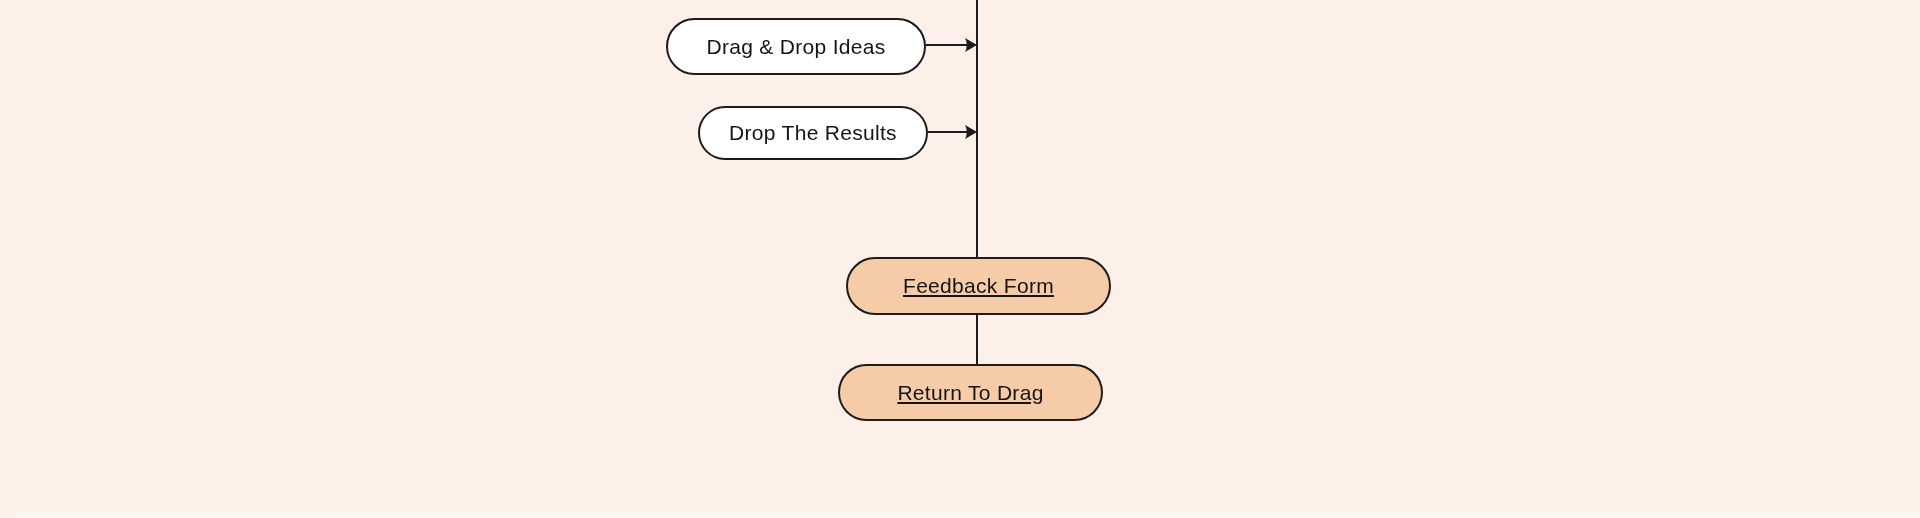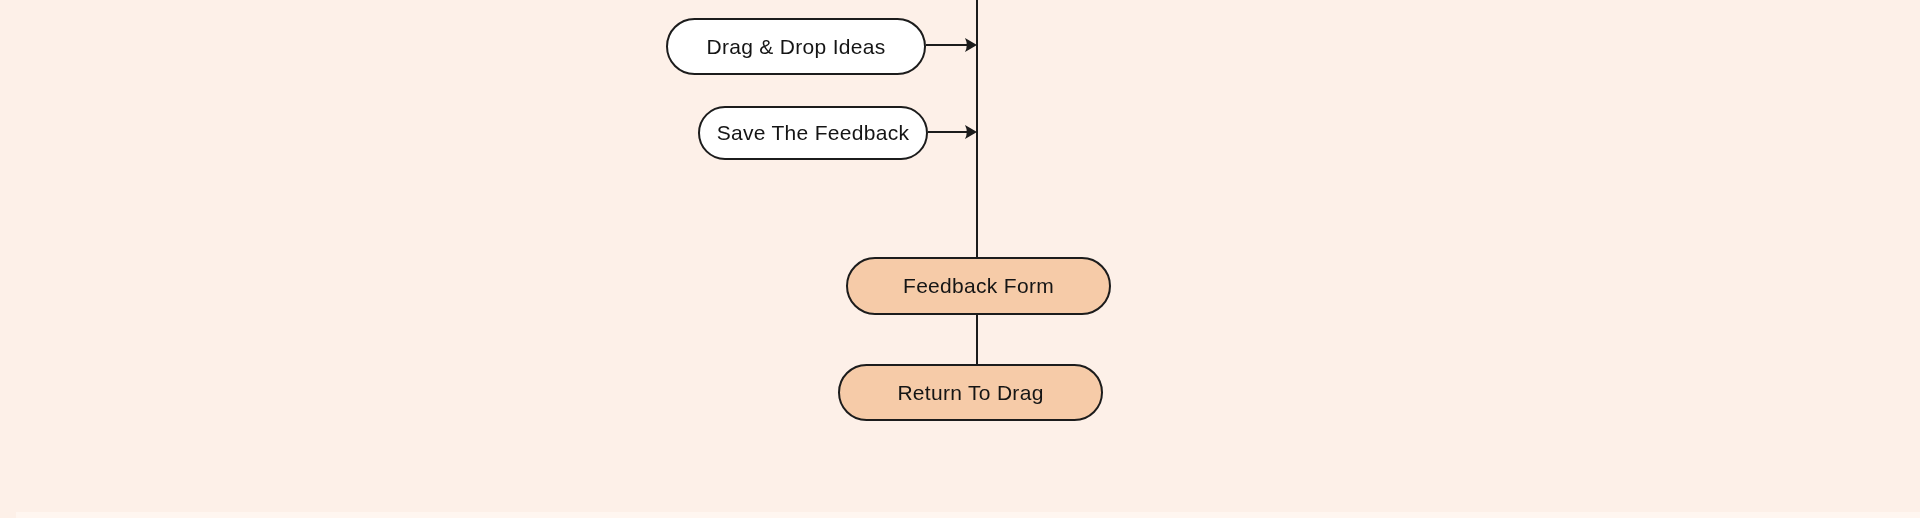--- a/index.html
+++ b/index.html
@@ -29,21 +29,21 @@
     align-items: center;
     justify-content: center;
     border: 2px solid var(--stroke);
     border-radius: 999px;
     color: var(--text);
     font-size: 21px;
     letter-spacing: 0.3px;
     white-space: nowrap;
     background: var(--node-fill-plain);
   }
-  .node.highlight { background: var(--node-fill-highlight); }
+  .node.highlight { background: var(--node-fill-highlight); text-decoration: underline; }
 
   .node-drag-drop   { left: 650px; top: 18px;  width: 260px; height: 57px; }
   .node-save        { left: 682px; top: 106px; width: 230px; height: 54px; }
   .node-feedback    { left: 830px; top: 257px; width: 265px; height: 58px; }
   .node-return-home { left: 822px; top: 364px; width: 265px; height: 57px; }
 
   .line {
     position: absolute;
     background: var(--stroke);
   }
@@ -85,21 +85,21 @@
   <div class="arrowhead arrowhead-2">
     <svg width="12" height="16" viewBox="0 0 12 16">
       <path d="M12,8 L0,1 Q3.5,8 0,15 Z" fill="#1c1c1c"></path>
     </svg>
   </div>
 
   <div class="line edge-v-feedback-return"></div>
 
   <div class="node node-drag-drop">Drag &amp; Drop Ideas</div>
 
-  <div class="node node-save">Save The Feedback</div>
+  <div class="node node-save">Drop The Results</div>
 
   <div class="node highlight node-feedback">Feedback Form</div>
 
   <div class="node highlight node-return-home">Return To Drag</div>
 
   <div class="bottom-strip"></div>
 
 </div>
 
 </body></html>

